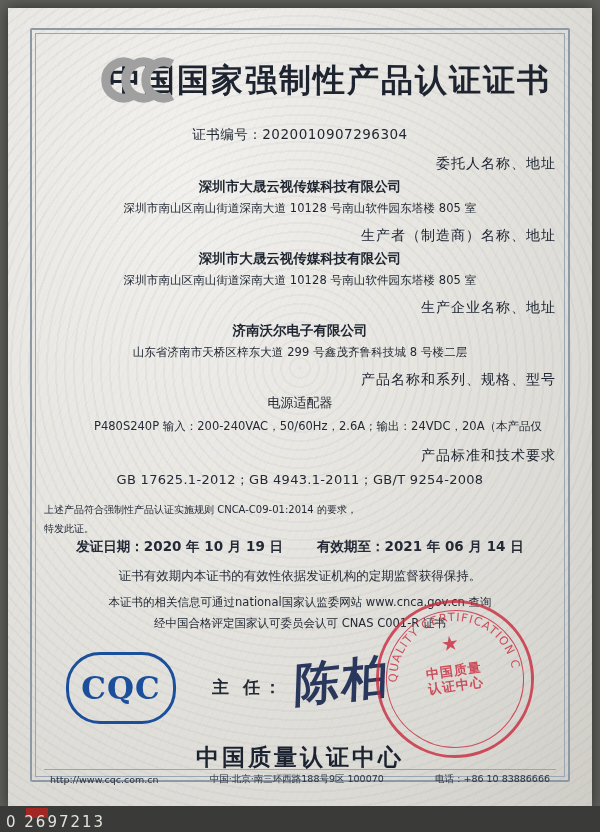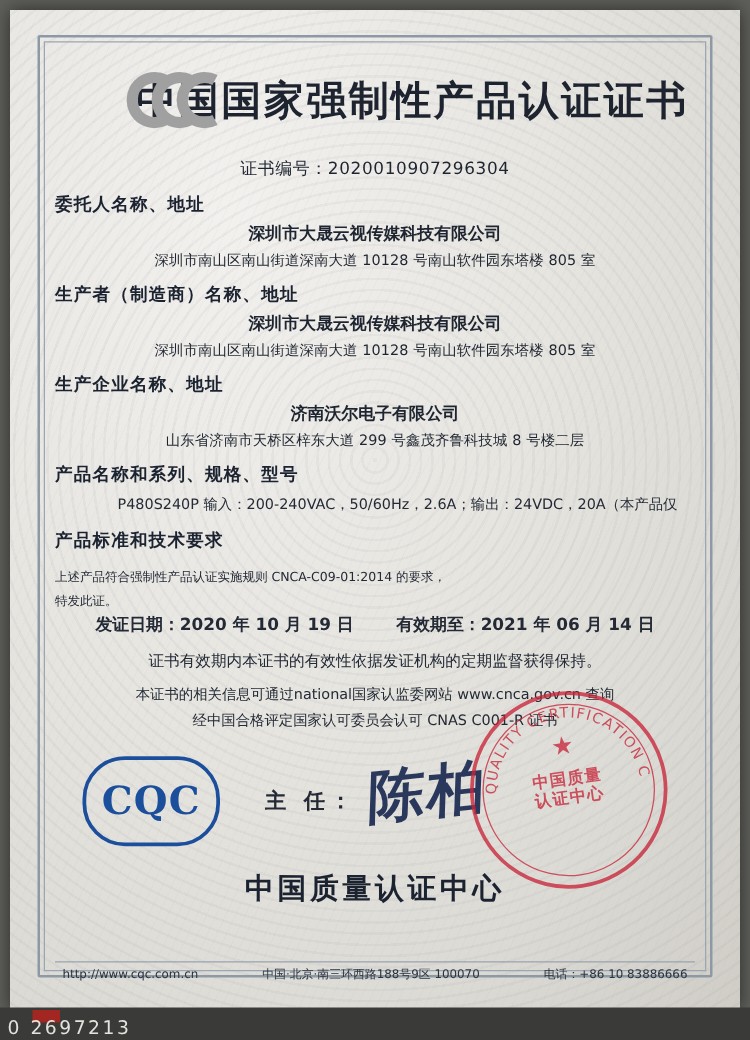--- a/index.html
+++ b/index.html
@@ -87,23 +87,23 @@
 
   .cert-no {
     text-align: center;
     font-size: 13.5px;
     letter-spacing: 0.5px;
     margin-top: 6px;
     color: #1e2530;
   }
 
   .section-label {
-    text-align: left;
+    text-align: right;
     font-size: 14px;
-    font-weight: bold;
+    font-weight: normal;
     letter-spacing: 1px;
     margin-top: 11px;
     color: #1b2230;
   }
   .line {
     text-align: center;
     font-size: 13px;
     margin-top: 5px;
     color: #1e2530;
   }
@@ -324,23 +324,25 @@
 
       <div class="section-label">生产者（制造商）名称、地址</div>
       <div class="line name">深圳市大晟云视传媒科技有限公司</div>
       <div class="line small">深圳市南山区南山街道深南大道 10128 号南山软件园东塔楼 805 室</div>
 
       <div class="section-label">生产企业名称、地址</div>
       <div class="line name">济南沃尔电子有限公司</div>
       <div class="line small">山东省济南市天桥区梓东大道 299 号鑫茂齐鲁科技城 8 号楼二层</div>
 
       <div class="section-label">产品名称和系列、规格、型号</div>
+      <div class="line">电源适配器</div>
       <div class="prod-spec">P480S240P  输入：200-240VAC，50/60Hz，2.6A；输出：24VDC，20A（本产品仅</div>
 
       <div class="section-label">产品标准和技术要求</div>
+      <div class="standards">GB 17625.1-2012；GB 4943.1-2011；GB/T 9254-2008</div>
 
       <div class="statement">上述产品符合强制性产品认证实施规则 CNCA-C09-01:2014 的要求，</div>
       <div class="statement" style="margin-top:2px">特发此证。</div>
 
       <div class="dates">
         <span>发证日期：2020 年 10 月 19 日</span>
         <span>有效期至：2021 年 06 月 14 日</span>
       </div>
 
       <div class="note">证书有效期内本证书的有效性依据发证机构的定期监督获得保持。</div>

